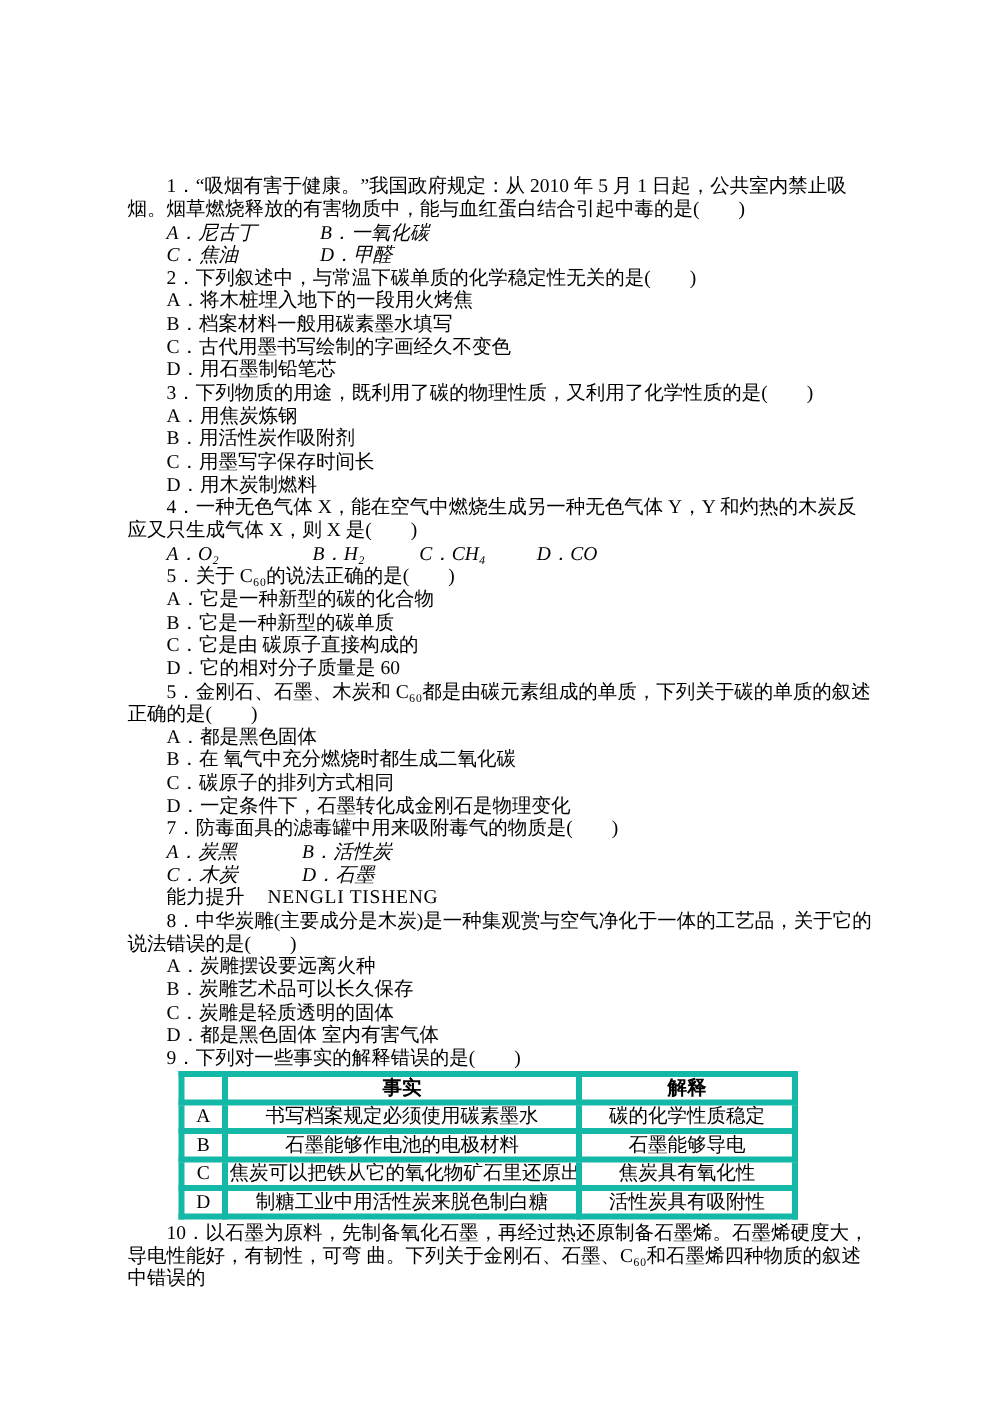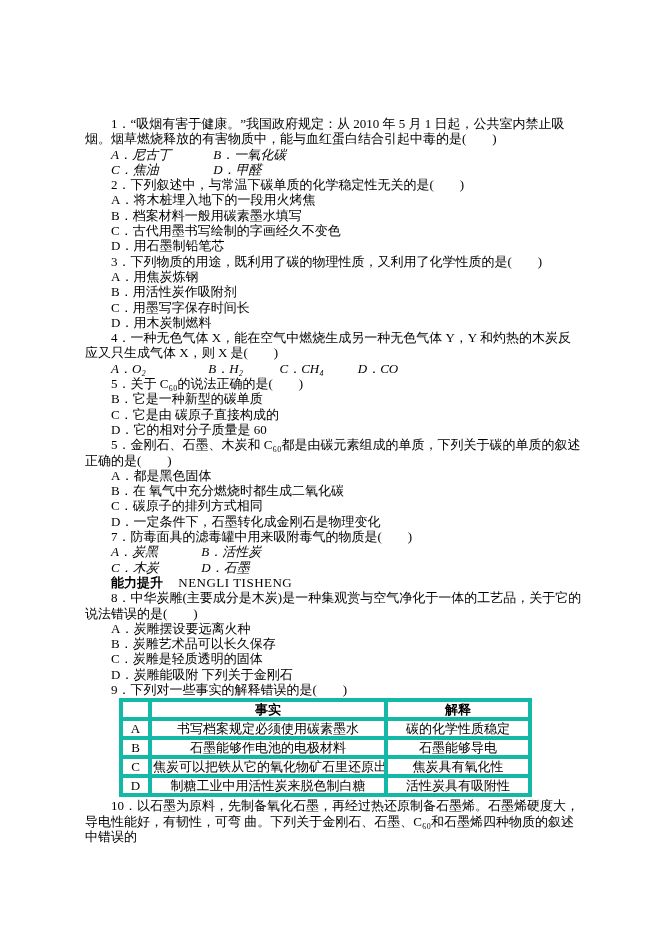--- a/index.html
+++ b/index.html
@@ -23,21 +23,21 @@
   }
   .para{margin:0;text-indent:26px;}
   .opt-row{margin:0;padding-left:26px;white-space:nowrap;}
   .opt-cell{display:inline-block;font-style:italic;}
   .w99{width:99px;}
   .w87{width:87px;}
   .w94{width:94px;}
   .w68{width:68px;}
   .w75{width:75px;}
   .section-title{margin:0;padding-left:26px;}
-  .section-title .bold{font-weight:bold;}
+  .section-title .bold{font-weight:normal;}
   .section-title .latin{margin-left:12px;letter-spacing:0.5px;}
   table.facts{
     border-collapse:collapse;
     table-layout:fixed;
     width:409px;
     margin:1px 0 1px 34px;
   }
   table.facts th,table.facts td{
     border:4px solid #14b8a6;
     text-align:center;
@@ -79,20 +79,21 @@
 
     <p class="para">4．一种无色气体 X，能在空气中燃烧生成另一种无色气体 Y，Y 和灼热的木炭反应又只生成气体 X，则 X 是(　　)</p>
     <p class="opt-row">
       <span class="opt-cell w94">A．O₂</span>
       <span class="opt-cell w68">B．H₂</span>
       <span class="opt-cell w75">C．CH₄</span>
       <span class="opt-cell">D．CO</span>
     </p>
 
     <p class="para">5．关于 C₆₀的说法正确的是(　　)</p>
+    <p class="para">A．它是一种新型的碳的化合物</p>
     <p class="para">B．它是一种新型的碳单质</p>
     <p class="para">C．它是由 碳原子直接构成的</p>
     <p class="para">D．它的相对分子质量是 60</p>
 
     <p class="para">5．金刚石、石墨、木炭和 C₆₀都是由碳元素组成的单质，下列关于碳的单质的叙述正确的是(　　)</p>
     <p class="para">A．都是黑色固体</p>
     <p class="para">B．在 氧气中充分燃烧时都生成二氧化碳</p>
     <p class="para">C．碳原子的排列方式相同</p>
     <p class="para">D．一定条件下，石墨转化成金刚石是物理变化</p>
 
@@ -108,21 +109,21 @@
 
     <p class="section-title">
       <span class="bold">能力提升</span>
       <span class="latin">NENGLI TISHENG</span>
     </p>
 
     <p class="para">8．中华炭雕(主要成分是木炭)是一种集观赏与空气净化于一体的工艺品，关于它的说法错误的是(　　)</p>
     <p class="para">A．炭雕摆设要远离火种</p>
     <p class="para">B．炭雕艺术品可以长久保存</p>
     <p class="para">C．炭雕是轻质透明的固体</p>
-    <p class="para">D．炭雕能吸附 下列关于金刚石</p>
+    <p class="para">D．都是黑色固体 室内有害气体</p>
 
     <p class="para">9．下列对一些事实的解释错误的是(　　)</p>
 
     <table class="facts">
       <colgroup>
         <col style="width:29px">
         <col style="width:236px">
         <col style="width:144px">
       </colgroup>
       <tbody>

